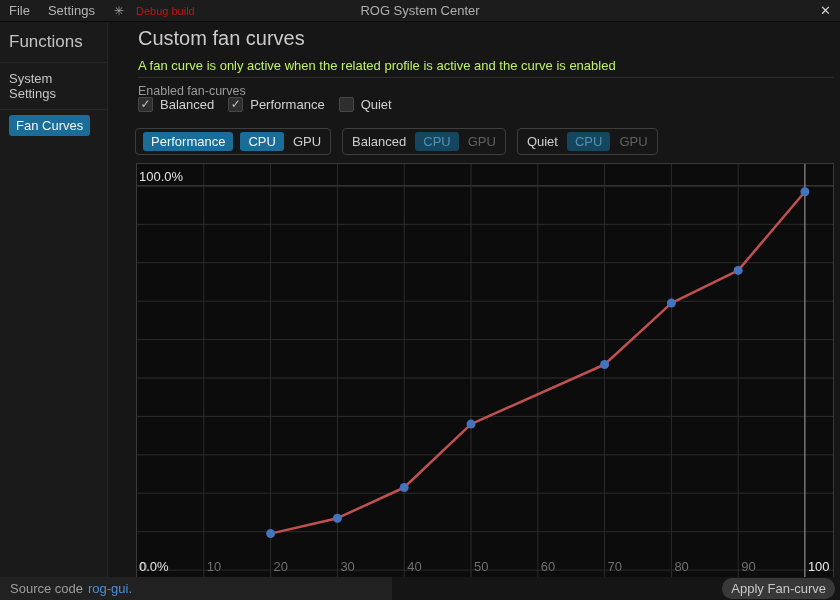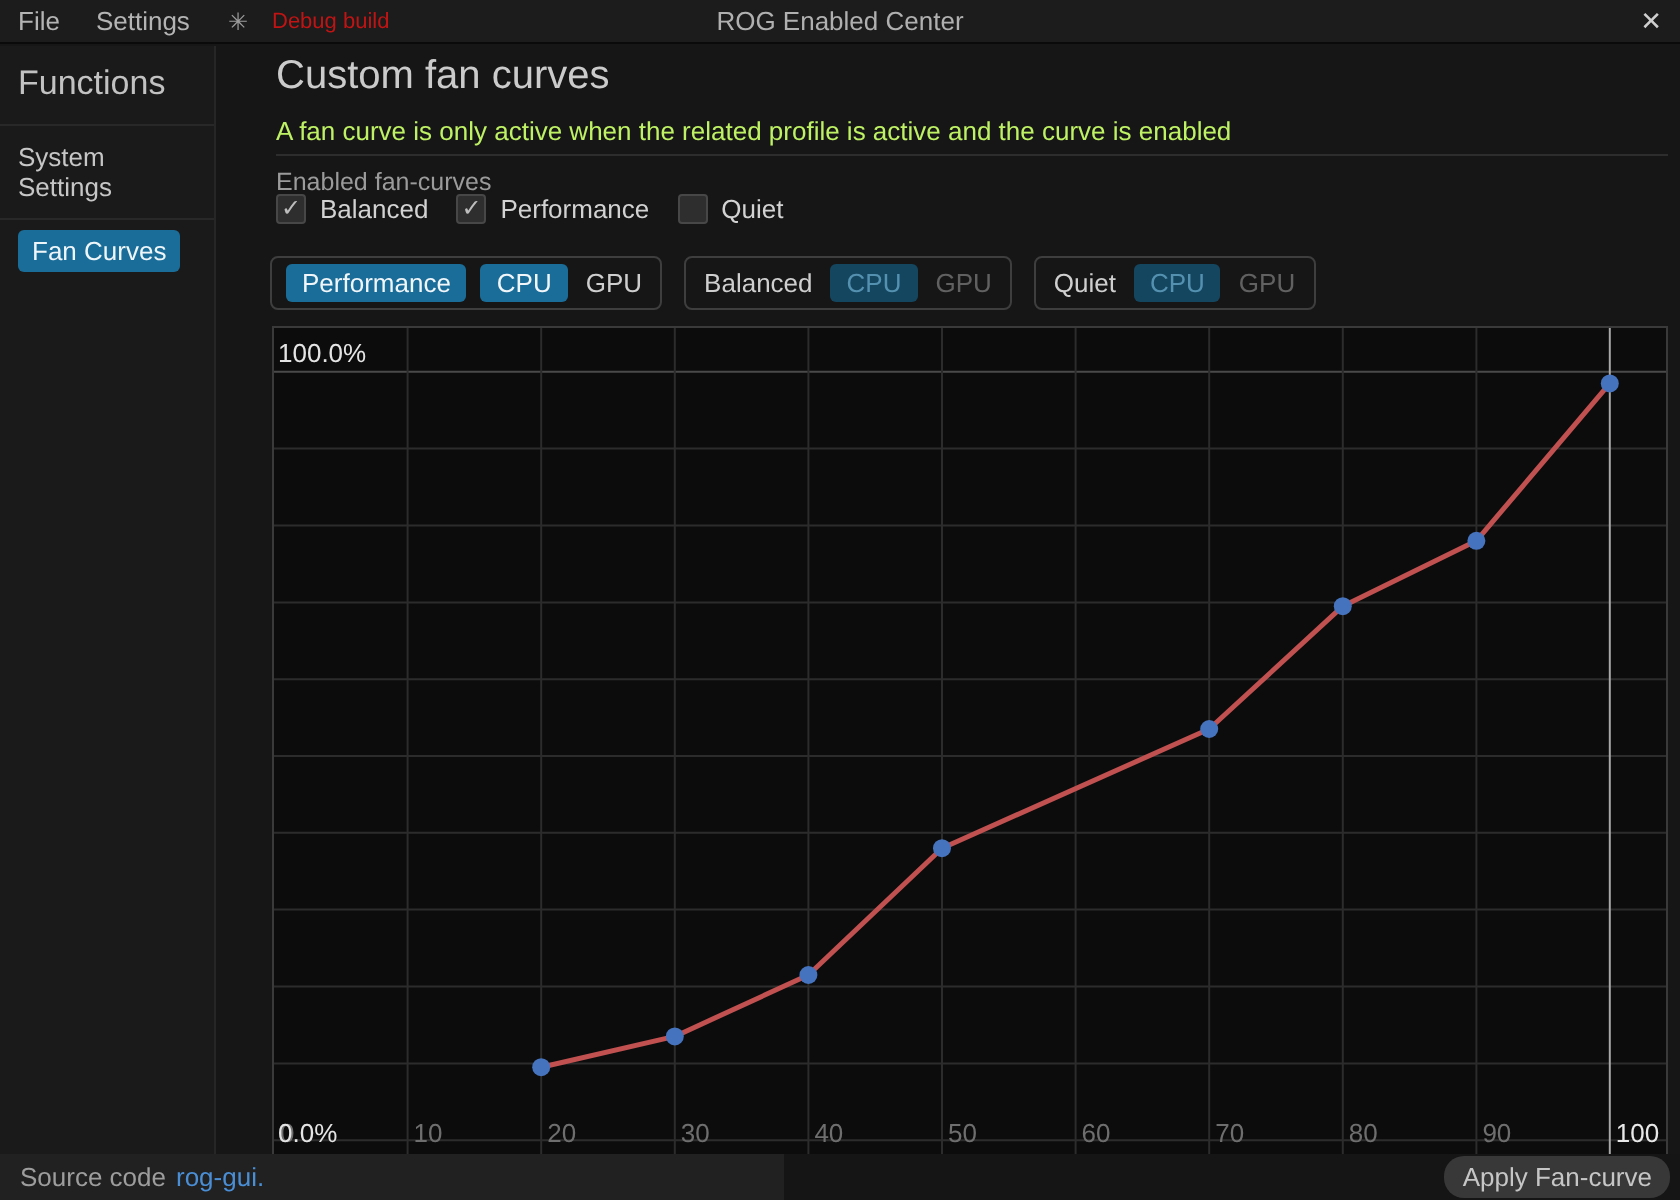--- a/index.html
+++ b/index.html
@@ -75,21 +75,21 @@
   }
 </style>
 </head>
 <body>
 
 <div class="titlebar">
   <span class="menu-item">File</span>
   <span class="menu-item">Settings</span>
   <span class="tb-icon">✳</span>
   <span class="debug">Debug build</span>
-  <span class="tb-title">ROG Enabled Center</span>
+  <span class="tb-title">ROG System Center</span>
   <span class="tb-close">✕</span>
 </div>
 
 <aside class="sidebar">
   <div class="sidebar-header">Functions</div>
   <div class="sb-item">System Settings</div>
   <div class="sb-item active">
     <span class="sb-chip">Fan Curves</span>
   </div>
 </aside>

